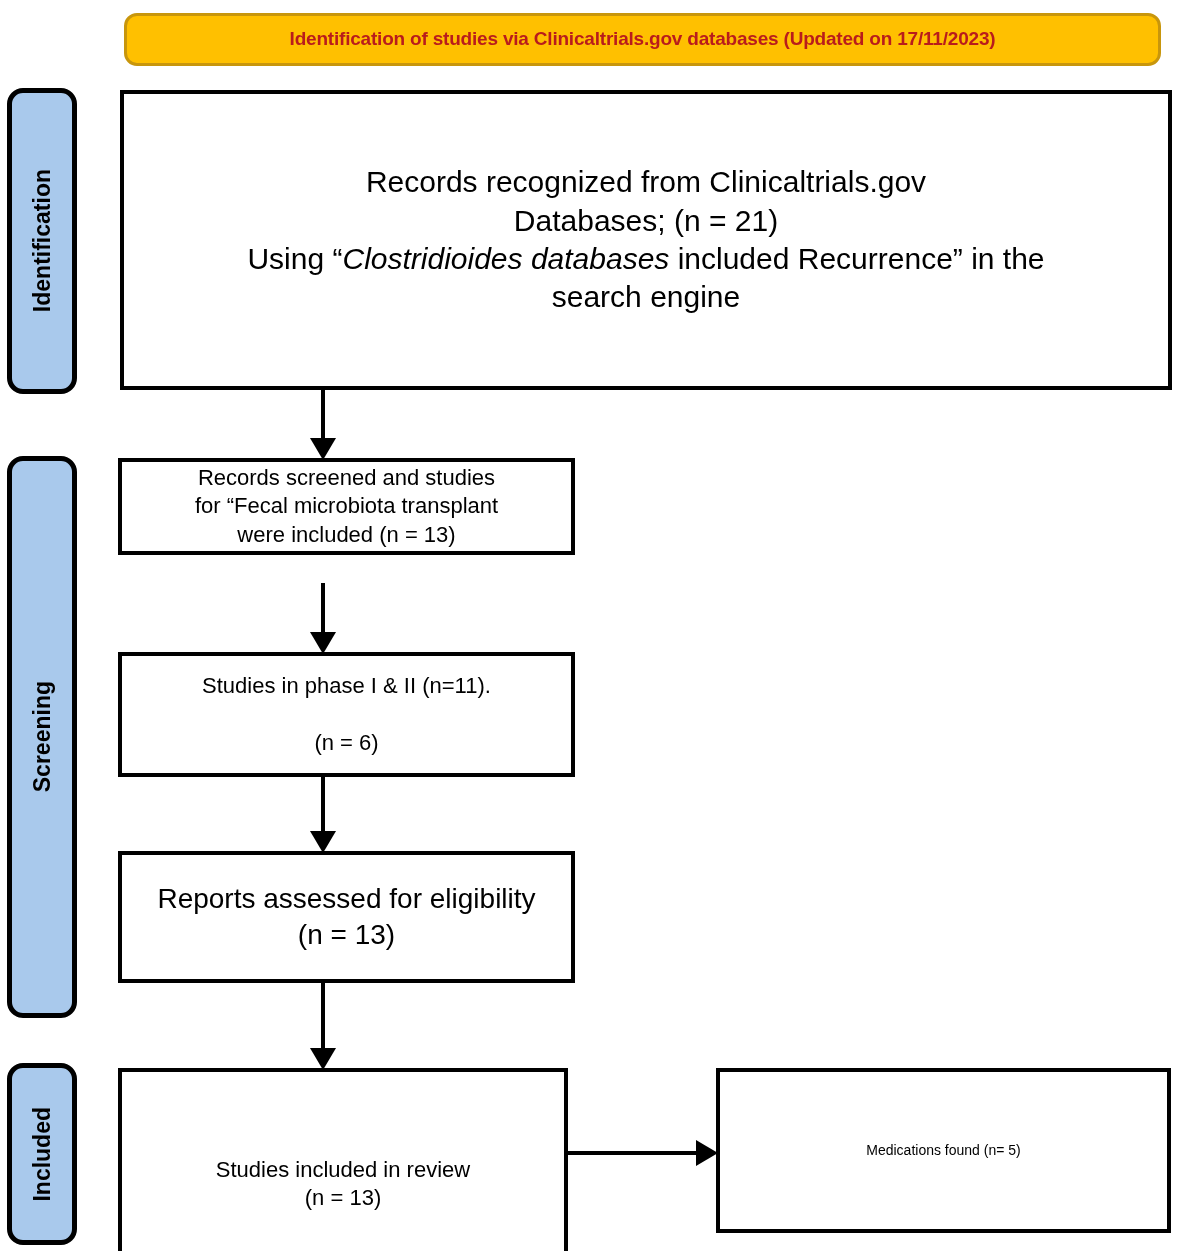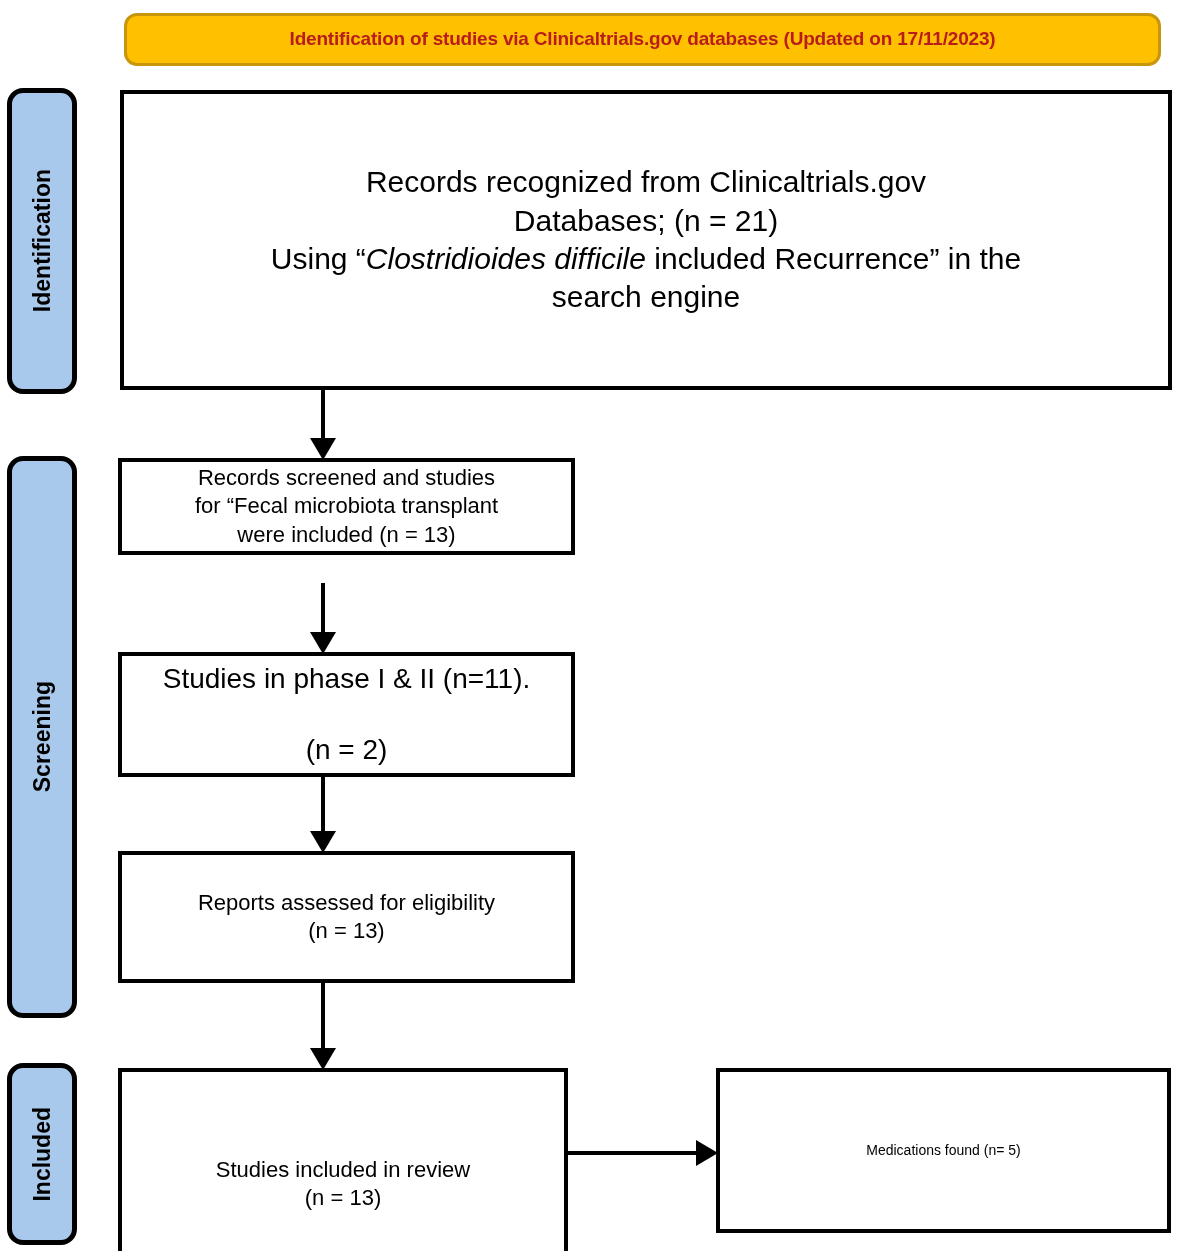--- a/index.html
+++ b/index.html
@@ -86,24 +86,24 @@
     padding: 0 12px;
   }
 
   #box-records     { left: 120px; top: 90px;   width: 1052px; height: 300px; }
   #box-records .box-text { font-size: 30px; }
 
   #box-screened    { left: 118px; top: 458px;  width: 457px; height: 97px; }
   #box-screened .box-text { font-size: 22px; }
 
   #box-phases      { left: 118px; top: 652px;  width: 457px; height: 125px; }
-  #box-phases .box-text { font-size: 28px; }
+  #box-phases .box-text { font-size: 22px; }
 
   #box-eligibility { left: 118px; top: 851px;  width: 457px; height: 132px; }
-  #box-eligibility .box-text { font-size: 22px; }
+  #box-eligibility .box-text { font-size: 28px; }
 
   #box-included    { left: 118px; top: 1068px; width: 450px; height: 232px; }
   #box-included .box-text { font-size: 22px; }
 
   #box-medications { left: 716px; top: 1068px; width: 455px; height: 165px; }
   #box-medications .box-text { font-size: 14px; }
 
   
   .arrow-v {
     position: absolute;
@@ -181,21 +181,21 @@
   </div>
 
   <div class="stage" id="stage-included">
     <span class="stage-text">Included</span>
   </div>
 
   <div class="box" id="box-records">
     <div class="box-text">
       <span>Records recognized from Clinicaltrials.gov</span><br>
       <span>Databases; (n = 21)</span><br>
-      <span>Using “</span><span class="ital">Clostridioides difficile</span><span> included Recurrence” in the</span><br>
+      <span>Using “</span><span class="ital">Clostridioides databases</span><span> included Recurrence” in the</span><br>
       <span>search engine</span>
     </div>
   </div>
 
   <div class="arrow-v" id="arrow-1">
     <div class="shaft"></div>
     <div class="head"></div>
   </div>
 
   <div class="box" id="box-screened">
@@ -208,21 +208,21 @@
 
   <div class="arrow-v" id="arrow-2">
     <div class="shaft"></div>
     <div class="head"></div>
   </div>
 
   <div class="box" id="box-phases">
     <div class="box-text">
       <span>Studies in phase I &amp; II (n=11).</span><br>
       <br>
-      <span>(n = 2)</span>
+      <span>(n = 6)</span>
     </div>
   </div>
 
   <div class="arrow-v" id="arrow-3">
     <div class="shaft"></div>
     <div class="head"></div>
   </div>
 
   <div class="box" id="box-eligibility">
     <div class="box-text">

